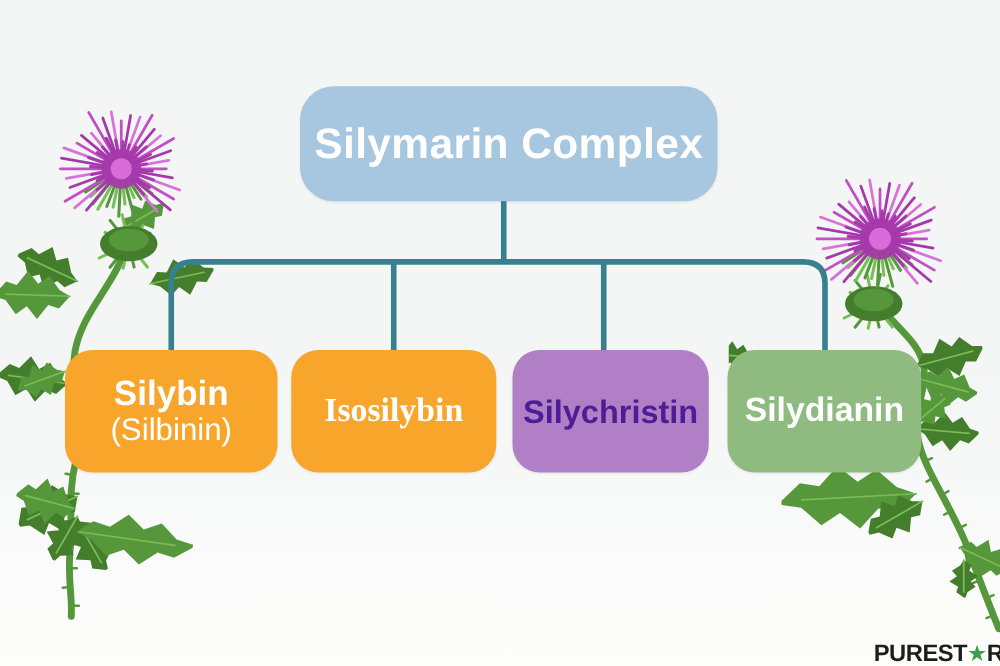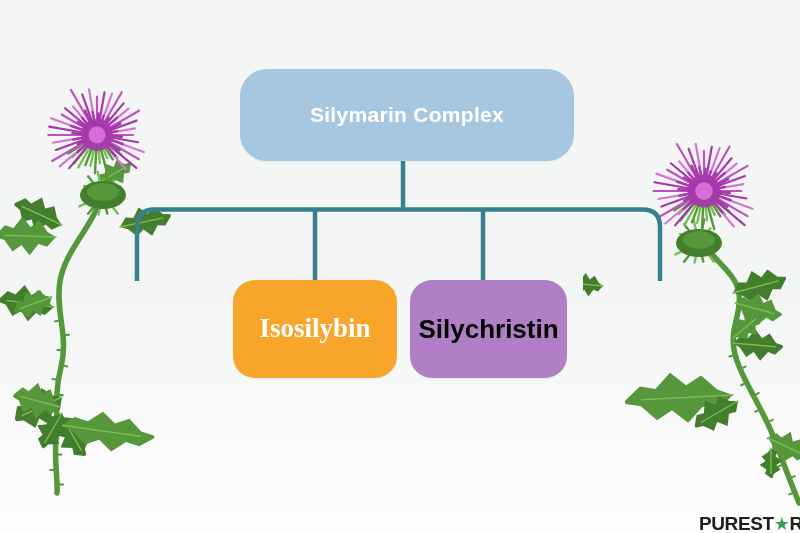--- a/index.html
+++ b/index.html
@@ -11,21 +11,21 @@
   svg{position:absolute;display:block;}
   .deco{z-index:1;}
   #connector-svg{left:0;top:0;z-index:2;}
   .node{
     position:absolute;z-index:3;color:#fff;display:flex;flex-direction:column;
     align-items:center;justify-content:center;text-align:center;
     box-shadow:0 1px 2px rgba(0,0,0,0.06);
   }
   .root-box{
     left:240px;top:69px;width:334px;height:92px;border-radius:27px;
-    font-size:21px;font-weight:600;letter-spacing:0.3px;
+    font-size:34px;font-weight:600;letter-spacing:0.3px;
   }
   .child{top:280px;height:98px;border-radius:22px;font-weight:700;}
   .child .main{font-size:28px;line-height:1.08;}
   .child .sub{font-size:25px;font-weight:500;line-height:1.15;}
   #child-0{left:52px;width:170px;}
   #child-1{left:233px;width:164px;}
   #child-1 .main{font-size:27px;font-family:Liberation Serif, serif;}
   #child-2{left:410px;width:157px;}
   #child-2 .main{font-size:26px;}
   #child-3{left:582px;width:155px;}
@@ -279,27 +279,34 @@
     <path class="conn" d="M403 158 L403 209" fill="none" stroke-width="4.5" stroke="#37818f"></path>
     <path class="conn" d="M137 281 L137 227 Q137 209.5 154.5 209.5 L642.5 209.5 Q660 209.5 660 227 L660 281" fill="none" stroke-width="4.5" stroke="#37818f"></path>
     <path class="conn" d="M315 209.5 L315 281" fill="none" stroke-width="4.5" stroke="#37818f"></path>
     <path class="conn" d="M483 209.5 L483 281" fill="none" stroke-width="4.5" stroke="#37818f"></path>
   </svg>
 
   <div class="node root-box" id="root-box" style="background-color: rgb(167, 198, 223); color: rgb(255, 255, 255);">
     <span>Silymarin Complex</span>
   </div>
 
+  <div class="node child" id="child-0" style="background-color: rgb(248, 165, 43); color: rgb(255, 255, 255);">
+    <span class="main">Silybin</span>
+    <span class="sub">(Silbinin)</span>
+  </div>
 
   <div class="node child" id="child-1" style="background-color: rgb(248, 165, 43); color: rgb(255, 255, 255);">
     <span class="main">Isosilybin</span>
   </div>
 
-  <div class="node child" id="child-2" style="background-color: rgb(177, 127, 197); color: #000000;">
+  <div class="node child" id="child-2" style="background-color: rgb(177, 127, 197); color: #4c1d95;">
     <span class="main">Silychristin</span>
   </div>
 
+  <div class="node child" id="child-3" style="background-color: rgb(143, 187, 128); color: rgb(255, 255, 255);">
+    <span class="main">Silydianin</span>
+  </div>
 
   <div class="logo">
     <span style="color: rgb(29, 29, 27); margin-top: 40px;">PUREST</span><span class="star" style="color: rgb(63, 158, 77);">★</span><span style="color: rgb(29, 29, 27);">R</span>
   </div>
 
 </div>
 
 </body></html>

